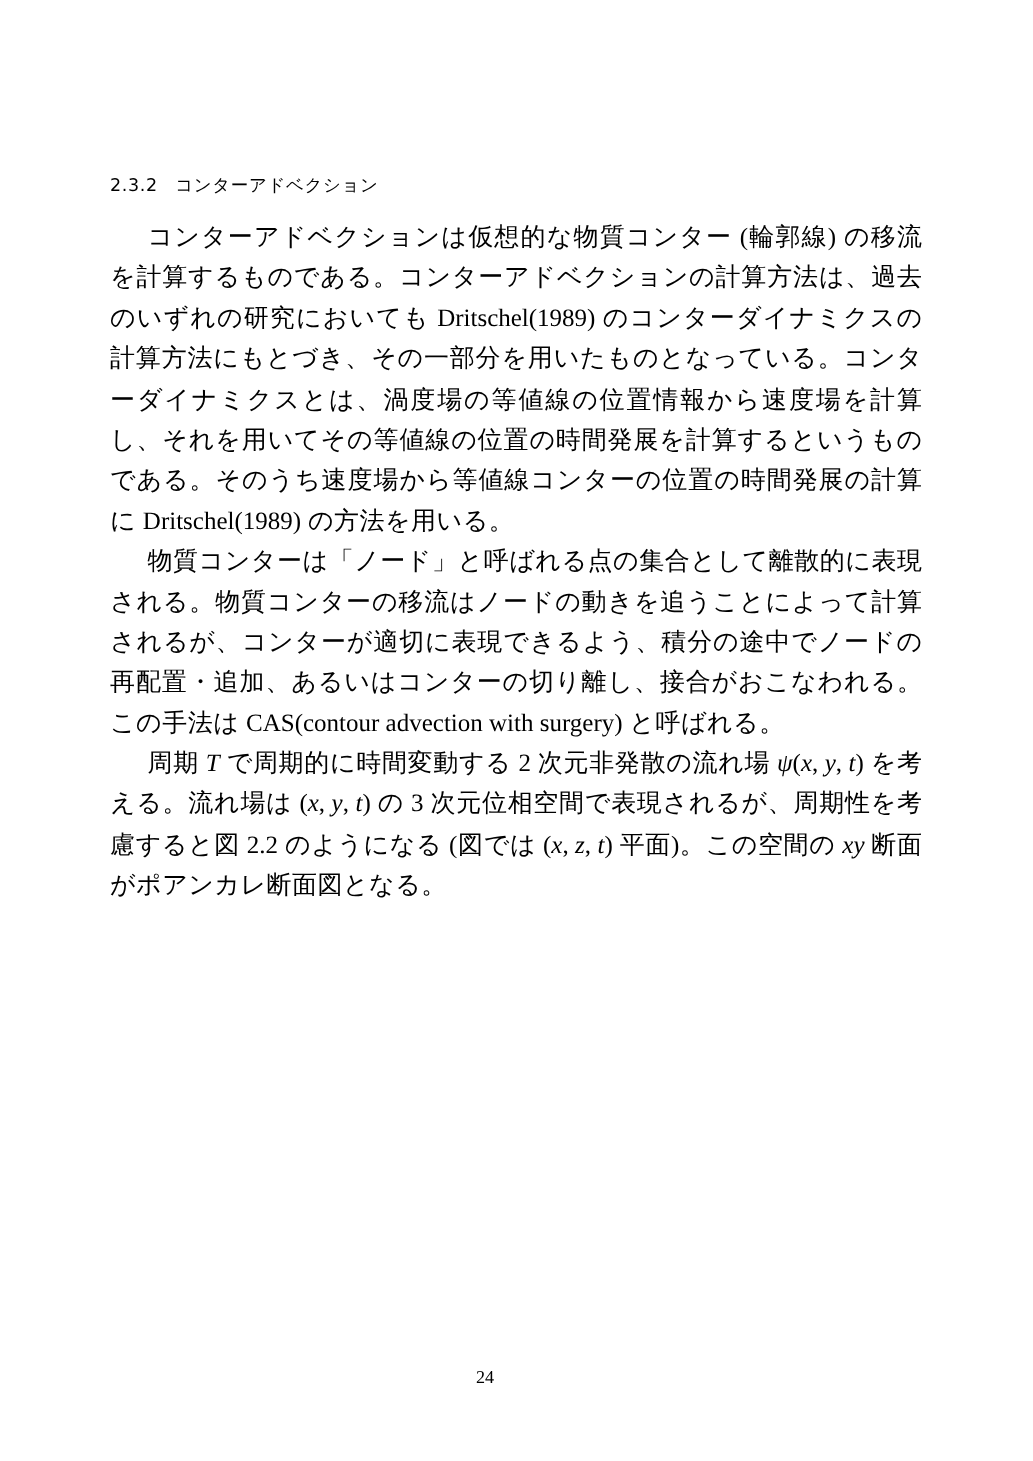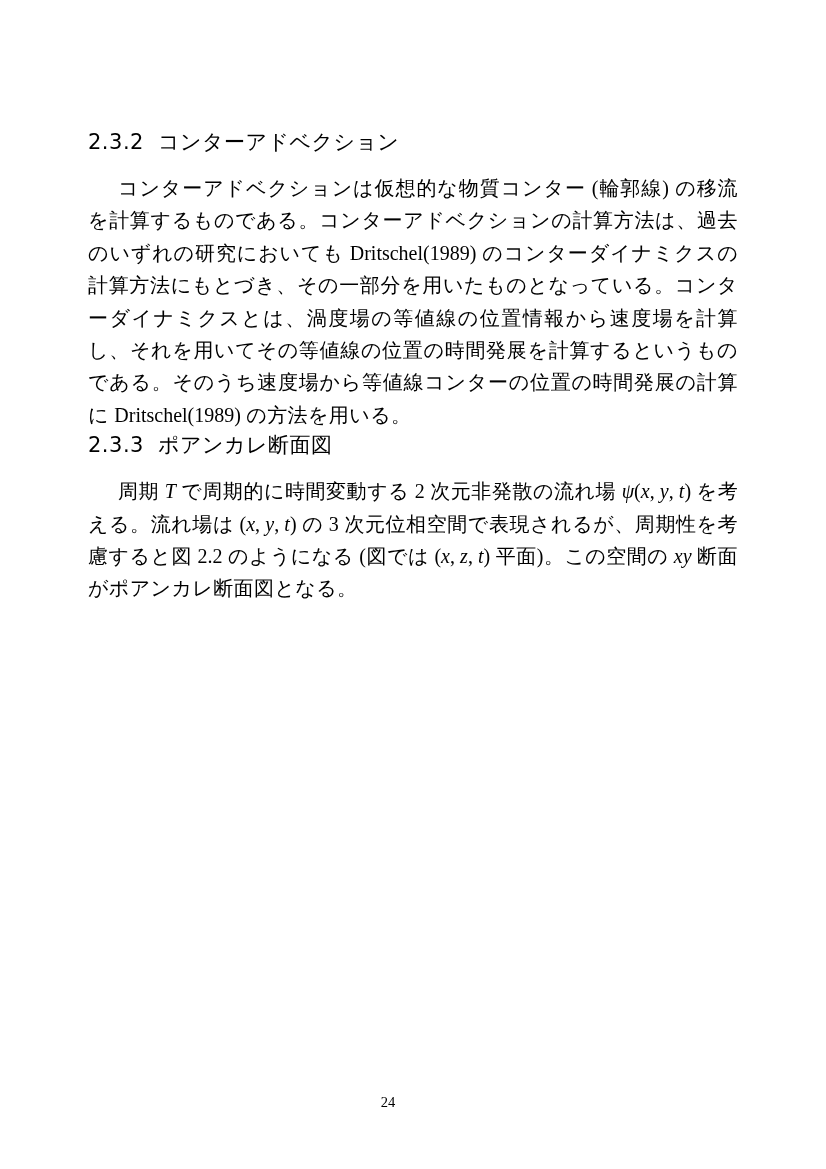--- a/index.html
+++ b/index.html
@@ -22,23 +22,23 @@
     height: 1169px;
     box-sizing: border-box;
     padding: 128px 88px 60px 88px;
   }
   .content {
     width: 650px;
     margin: 0 auto;
   }
   h2.section-heading {
     font-family: "DejaVu Sans", "Liberation Sans", sans-serif;
-    font-size: 21px;
+    font-size: 14px;
     font-weight: normal;
-    margin: 0 0 16px 0;
+    margin: 12px 0 16px 0;
     letter-spacing: 0.5px;
   }
   h2.section-heading .num {
     display: inline-block;
     margin-right: 14px;
   }
   .sub-heading-2 {
     margin-top: 34px;
   }
   p.para {
@@ -77,26 +77,24 @@
 
 <div class="page">
   <div class="content">
 
     <h2 class="section-heading">
       <span class="num">2.3.2</span><span>コンターアドベクション</span>
     </h2>
 
     <p class="para">コンターアドベクションは仮想的な物質コンター (輪郭線) の移流を計算するものである。コンターアドベクションの計算方法は、過去のいずれの研究においても <span class="latin">Dritschel(1989)</span> のコンターダイナミクスの計算方法にもとづき、その一部分を用いたものとなっている。コンターダイナミクスとは、渦度場の等値線の位置情報から速度場を計算し、それを用いてその等値線の位置の時間発展を計算するというものである。そのうち速度場から等値線コンターの位置の時間発展の計算に <span class="latin">Dritschel(1989)</span> の方法を用いる。</p>
 
+    <p class="para">物質コンターは「ノード」と呼ばれる点の集合として離散的に表現される。物質コンターの移流はノードの動きを追うことによって計算されるが、コンターが適切に表現できるよう、積分の途中でノードの再配置・追加、あるいはコンターの切り離し、接合がおこなわれる。この手法は <span class="latin">CAS(contour advection with surgery)</span> と呼ばれる。</p>
 
 
 
-    <h2 class="section-heading sub-heading-2">
-      <span class="num">2.3.3</span><span>ポアンカレ断面図</span>
-    </h2>
 
     <p class="para">周期 <span class="math-it">T</span> で周期的に時間変動する <span class="latin">2</span> 次元非発散の流れ場 <span class="math-it">ψ</span><span class="latin">(</span><span class="math-it">x</span><span class="latin">, </span><span class="math-it">y</span><span class="latin">, </span><span class="math-it">t</span><span class="latin">)</span> を考える。流れ場は <span class="latin">(</span><span class="math-it">x</span><span class="latin">, </span><span class="math-it">y</span><span class="latin">, </span><span class="math-it">t</span><span class="latin">)</span> の <span class="latin">3</span> 次元位相空間で表現されるが、周期性を考慮すると図 <span class="latin">2.2</span> のようになる (図では <span class="latin">(</span><span class="math-it">x</span><span class="latin">, </span><span class="math-it">z</span><span class="latin">, </span><span class="math-it">t</span><span class="latin">)</span> 平面)。この空間の <span class="math-it">xy</span> 断面がポアンカレ断面図となる。</p>
 
 
   </div>
 
   <div class="pagenum">24</div>
 </div>
 
 </body></html>

